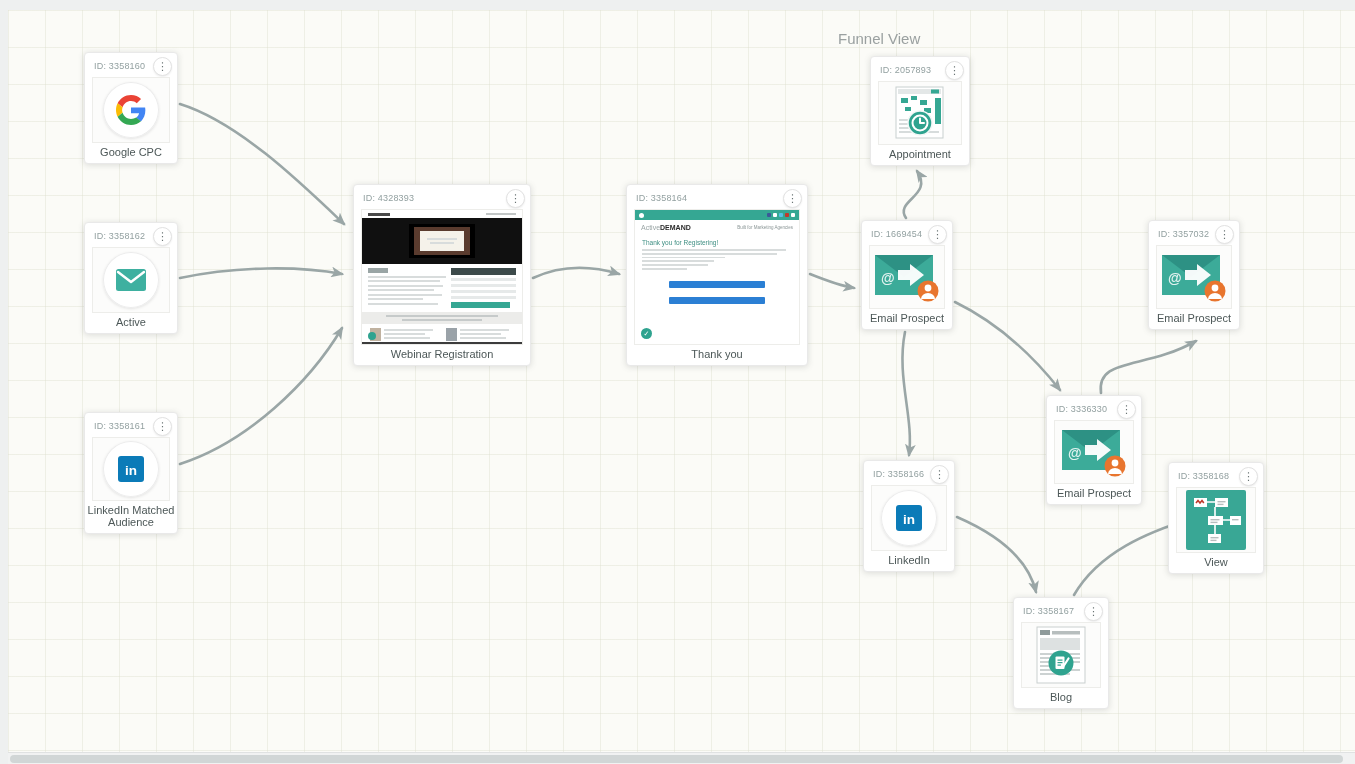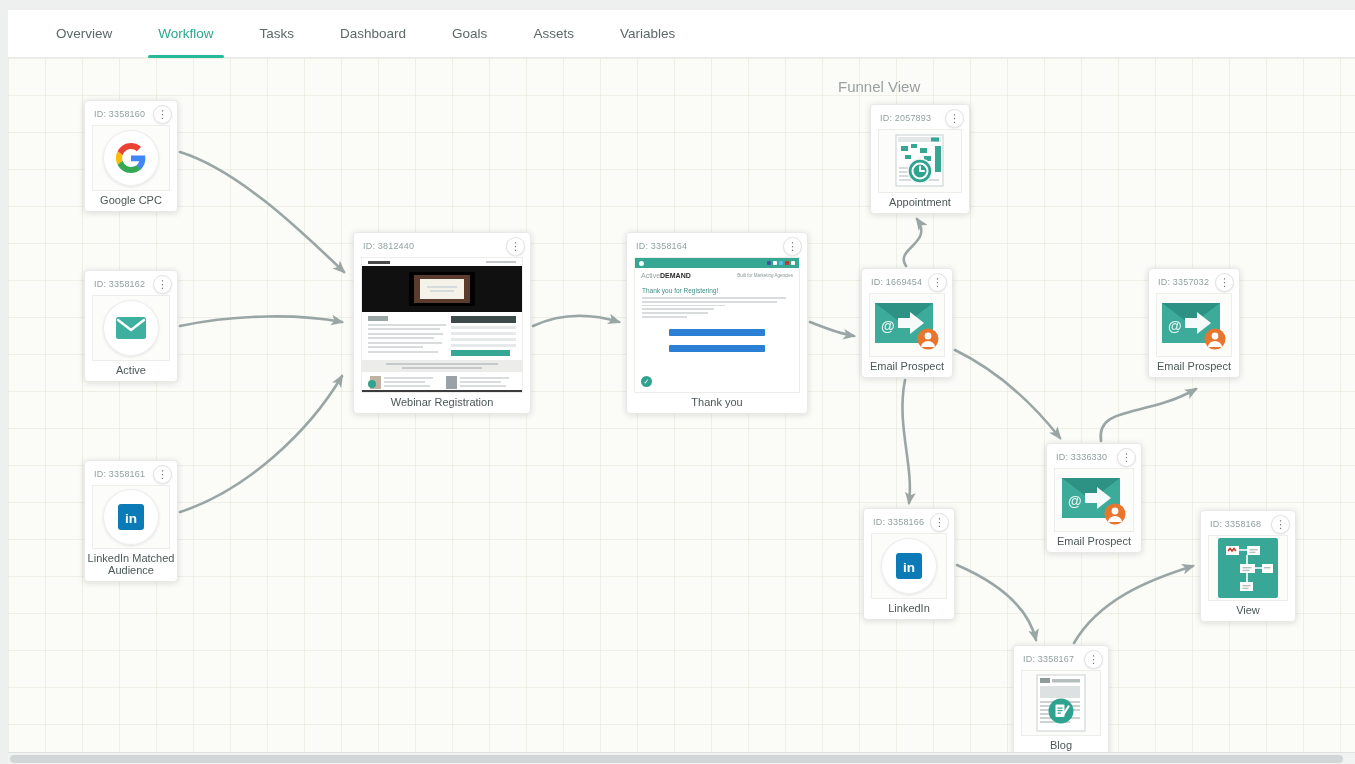--- a/index.html
+++ b/index.html
@@ -63,29 +63,20 @@
   .hscroll { flex:0 0 12px; background:#f1f2f2; border-top:1px solid #e0e2e2;
     position:relative; }
   .hscroll-thumb { position:absolute; left:2px; top:2px; height:8px;
     width:calc(100% - 14px); background:#d1d6d6; border-radius:4px; cursor:pointer; }
 </style>
 </head>
 <body>
 
 <div class="app">
 
-  <div class="tabbar">
-      <div class="tab">Overview</div>
-      <div class="tab active">Workflow</div>
-      <div class="tab">Tasks</div>
-      <div class="tab">Dashboard</div>
-      <div class="tab">Goals</div>
-      <div class="tab">Assets</div>
-      <div class="tab">Variables</div>
-    </div>
 
   <div class="canvas">
     <div class="funnel-label">Funnel View</div>
     <svg class="edges">
       <defs>
         <marker id="arrow" viewBox="0 0 12 10" refX="10" refY="5" markerWidth="13" markerHeight="11" markerUnits="userSpaceOnUse" orient="auto">
           <path d="M0,0 L12,5 L0,10 L3,5 z" fill="#9aa6a6"></path>
         </marker>
       </defs>
       <g id="edge-group">
@@ -145,21 +136,21 @@
     <svg width="26" height="26" viewBox="0 0 26 26">
                 <rect width="26" height="26" rx="3" fill="#0b7bb8"></rect>
                 <text x="13" y="18.5" text-anchor="middle" font-family="Liberation Sans, sans-serif" font-size="13.5" font-weight="bold" fill="#fff">in</text>
               </svg>
             </div>
           </div>
           <div class="node-label">LinkedIn Matched Audience</div>
         </div>
         <div class="node" style="left: 345px; top: 174px; width: 178px; height: 182px;">
           <div class="node-header">
-            <span class="node-id">ID: 3812440</span>
+            <span class="node-id">ID: 4328393</span>
             <div class="kebab">⋮</div>
           </div>
           <div class="node-thumb" style="background: rgb(255, 255, 255);">
             <div class="pg">
     <div style="height:8px;display:flex;align-items:center;justify-content:space-between;padding:0 6px">
       <div class="bar" style="width:22px;height:3px;background:#4a4a4a"></div>
       <div class="bar" style="width:30px;height:2px;background:#c2c6c6"></div>
               </div>
     <div style="height:46px;background:#101010;display:flex;align-items:center;justify-content:center">
       <div style="width:66px;height:34px;background:#000;display:flex;align-items:center;justify-content:center">
@@ -375,21 +366,21 @@
     <circle cx="27" cy="38" r="12.5" fill="#2fa38f"></circle>
     <rect x="21.5" y="31.5" width="9" height="12.5" rx="1" fill="#fff"></rect>
     <rect x="23.5" y="34.5" width="5" height="1.2" fill="#2fa38f"></rect>
               <rect x="23.5" y="37" width="5" height="1.2" fill="#2fa38f"></rect>
     <rect x="23.5" y="39.5" width="3.4" height="1.2" fill="#2fa38f"></rect>
     <path d="M29,42 L34.5,33.5" stroke="#fff" stroke-width="2.2" stroke-linecap="round"></path>
             </svg>
           </div>
           <div class="node-label">Blog</div>
         </div>
-        <div class="node" style="left: 1192px; top: 452px; width: 96px; height: 112px;">
+        <div class="node" style="left: 1160px; top: 452px; width: 96px; height: 112px;">
           <div class="node-header">
             <span class="node-id">ID: 3358168</span>
             <div class="kebab">⋮</div>
           </div>
           <div class="node-thumb">
             <svg width="60" height="60" viewBox="0 0 60 60">
     <rect width="60" height="60" rx="2" fill="#39a795"></rect>
     <path d="M20,12 H29 M29,17 V26 M37,30 H44 M29,35 V44" stroke="#fff" stroke-width="1.6"></path>
     <rect x="8" y="8" width="13" height="9" fill="#fff"></rect>
               <path d="M10,13 l2,-2.5 2,2.5 2,-2.5 1.8,2.5" stroke="#c0392b" stroke-width="1.6" fill="none"></path>

